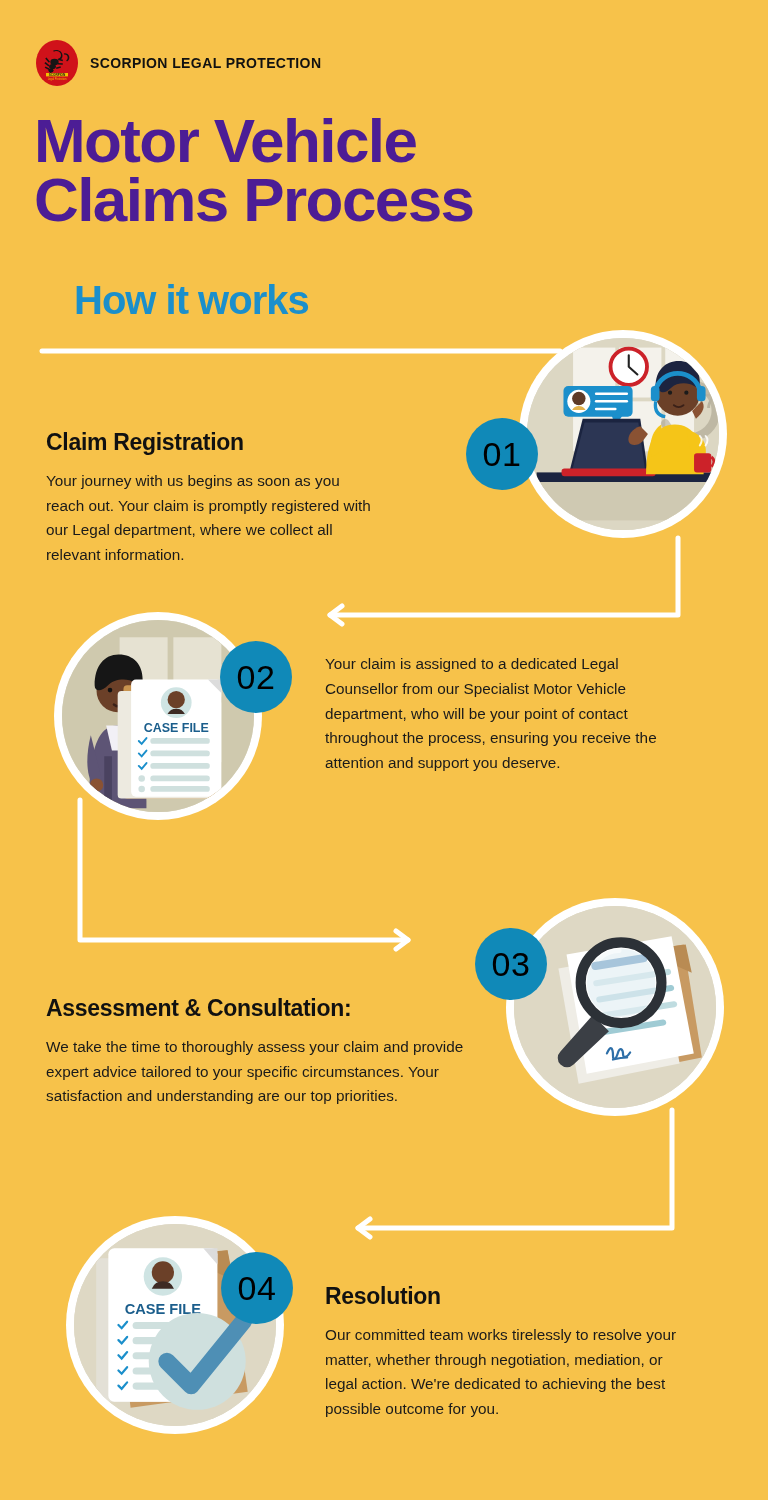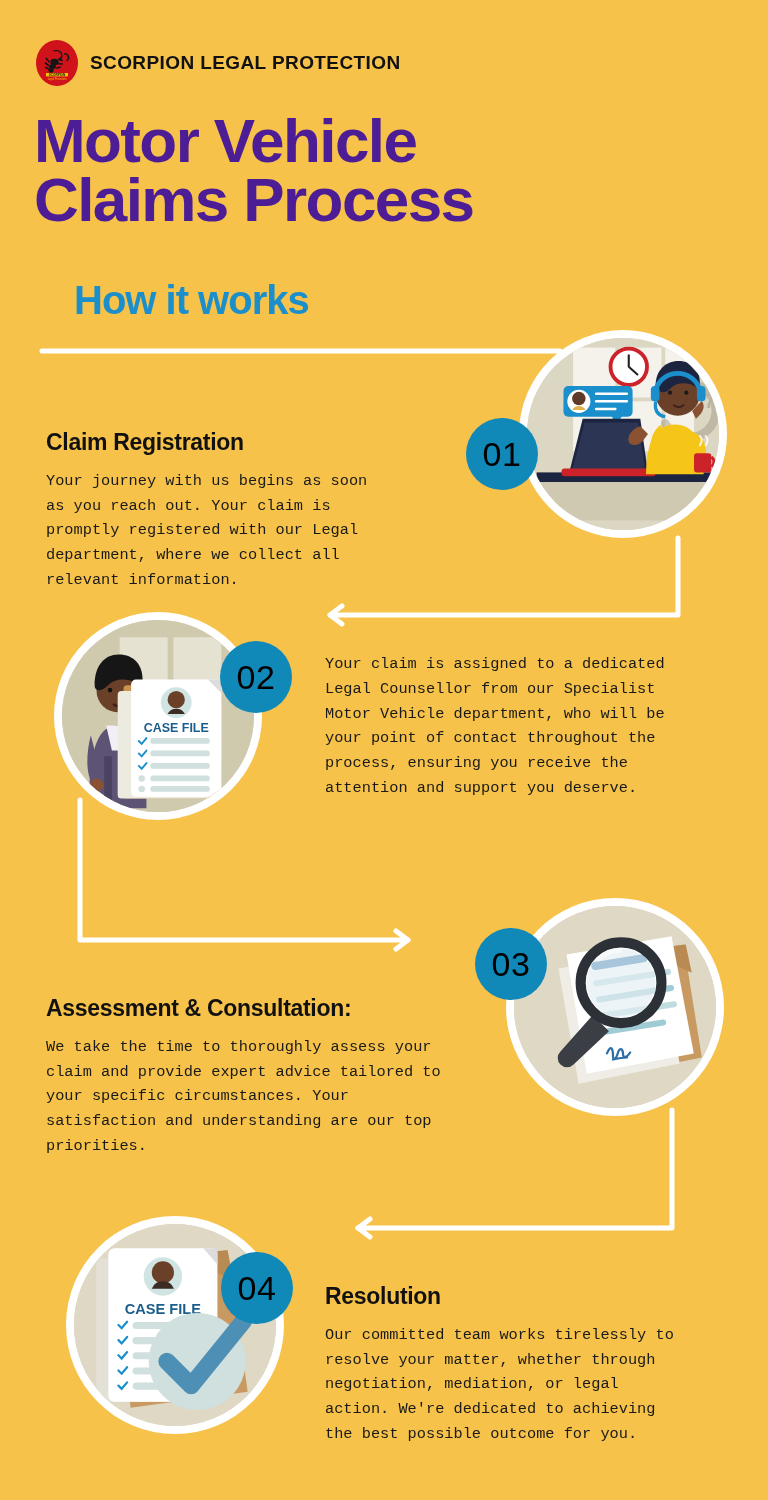--- a/index.html
+++ b/index.html
@@ -9,37 +9,37 @@
     font-family:"Liberation Sans", sans-serif;
     overflow:hidden;
   }
   .page { position:relative; width:768px; height:1500px; background:#F7C24A; }
 
   
   .brand { position:absolute; left:36px; top:40px; display:flex; align-items:center; gap:12px; }
   .brand-logo { width:42px; height:46px; border-radius:50%; background:#D0121A;
                 position:relative; overflow:hidden; display:flex; align-items:center; justify-content:center; }
   .brand-logo svg { width:40px; height:44px; display:block; }
-  .brand-name { font-size:19px; font-weight:bold; letter-spacing:0.4px; color:#111; white-space:nowrap; }
+  .brand-name { font-size:14px; font-weight:bold; letter-spacing:0.4px; color:#111; white-space:nowrap; }
 
   
   .title-main { position:absolute; left:34px; top:112px; width:700px;
                 font-size:62px; line-height:0.95; font-weight:bold; color:#4c1d95;
                 letter-spacing:-1.6px; }
   .title-main .l2 { display:block; }
   .title-sub { position:absolute; left:34px; top:278px;
                font-size:40px; font-weight:bold; color:#1B8FCB; letter-spacing:-1px;margin-left:40px; }
 
   
   .flow { position:absolute; left:0; top:0; width:768px; height:1500px; pointer-events:none; }
 
   
   .step-text { position:absolute; }
   .step-head { font-size:23px; font-weight:bold; color:#111; line-height:1.12; letter-spacing:-0.3px; margin-bottom:13px; }
-  .step-body { font-size:15.3px; color:#1a1a1a; line-height:1.62;font-family:Liberation Mono, monospace; }
+  .step-body { font-size:15.3px; color:#1a1a1a; line-height:1.62; }
 
   .s1-text { left:46px; top:388px; width:330px;margin-top:42px; }
   .s2-text { left:325px; top:652px; width:360px; }
   .s3-text { left:46px; top:996px; width:420px; }
   .s4-text { left:325px; top:1284px; width:360px; }
 
   
   .circle-wrap { position:absolute; }
   .circle { position:relative; width:100%; height:100%; border-radius:50%;
             background:#fff; padding:8px; }

